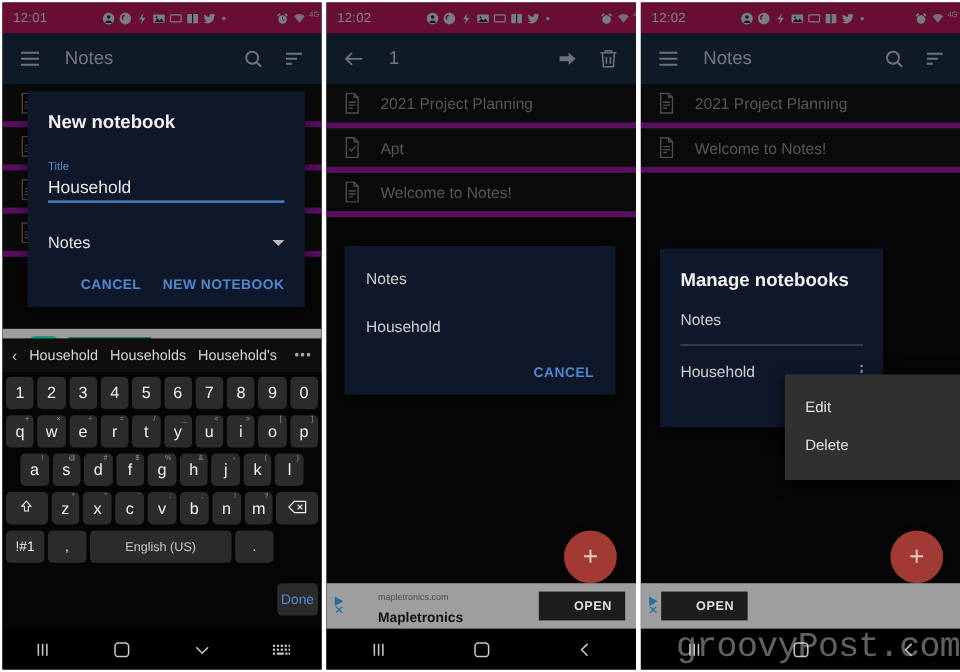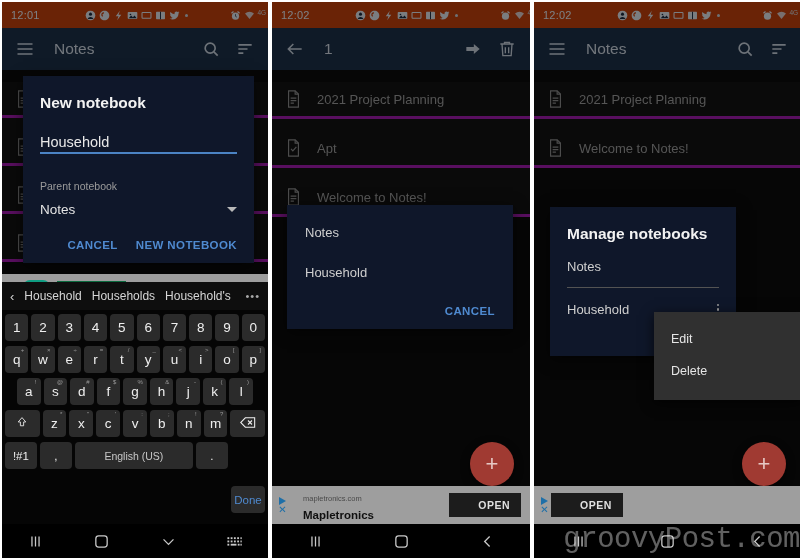--- a/index.html
+++ b/index.html
@@ -24,21 +24,21 @@
     overflow: hidden;
     flex: 0 0 auto;
   }
   .panel.p1 { width: 266px; }
   .panel.p2 { width: 258px; }
   .panel.p3 { width: 268px; }
 
   
   .statusbar {
     height: 26px;
-    background: #c2410c;
+    background: #be185d;
     display: flex; align-items: center;
     padding: 0 9px;
     color: #cfd6de;
     font-size: 10.5px;
     letter-spacing: .2px;
     gap: 40px;
   }
   .sb-time { font-size: 11px; color: #e3e8ee; margin-right: 5px; }
   .sb-icons { display: flex; align-items: center; gap: 3px; flex: 1; }
   .sb-right { display: flex; align-items: center; gap: 3px; }
@@ -65,22 +65,21 @@
   .ab-ico { width: 20px; height: 20px; color: #c6d0db; flex:0 0 auto; }
   .ab-ico svg { display:block; width:100%; height:100%; }
 
   
   .notelist { background: #131313; }
   .noterow {
     height: 36px;
     display: flex; align-items: center;
     padding: 0 14px;
     gap: 16px;
-    border-bottom: 3px solid #a21caf;
-    margin-top: 12px;
+    border-bottom: 5px solid #a21caf;
   }
   .note-ico { width: 15px; height: 18px; color: #8d8d8d; flex:0 0 auto;}
   .note-ico svg { display:block; width:100%; height:100%;}
   .note-title { color: #9b9b9b; font-size: 13px; }
   .panel.p2 .noterow, .panel.p3 .noterow { height: 37px; }
 
   
   .scrim {
     position: absolute; left:0; right:0; top:0; bottom:0;
     background: rgba(0,0,0,0.45);
@@ -378,22 +377,22 @@
             </svg>
           </span>
         <span class="note-title"></span>
       </div>
     </div>
 
     <div class="scrim"></div>
 
     <div class="dialog" id="dlg-new">
       <div class="dlg-title">New notebook</div>
+      <div class="dlg-label-small f-title">Title</div>
       <div class="dlg-input f-input">Household</div>
-      <div class="dlg-sub f-sub">Parent notebook</div>
       <div class="dlg-select f-sel">
         <span>Notes</span>
         <span class="caret"></span>
       </div>
       <div class="dlg-actions">
         <span class="dlg-btn">CANCEL</span>
         <span class="dlg-btn">NEW NOTEBOOK</span>
       </div>
     </div>
 
@@ -758,21 +757,21 @@
       <div class="dlg-actions">
         <span class="dlg-btn">CANCEL</span>
       </div>
     </div>
 
     <div class="ad" style="bottom:34px;">
       <span class="ad-marks">
         <span class="ad-tri"></span>
         <span class="ad-x">✕</span>
       </span>
-      <span class="ad-text" style="margin-left:14px;">
+      <span class="ad-text" style="margin-left:26px;">
         <span class="ad-url">mapletronics.com</span><br>
         <span class="ad-name">Mapletronics</span>
       </span>
       <span class="ad-btn dark">OPEN</span>
     </div>
 
     <div class="navbar">
       <span class="nav-ico">
           <svg viewBox="0 0 24 24" fill="none" stroke="currentColor" stroke-width="1.8">
             <path d="M7 5v14M12 5v14M17 5v14"></path>

